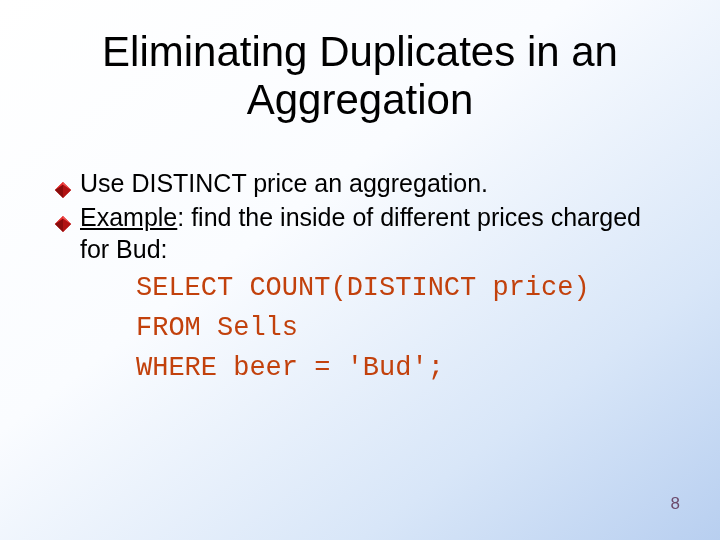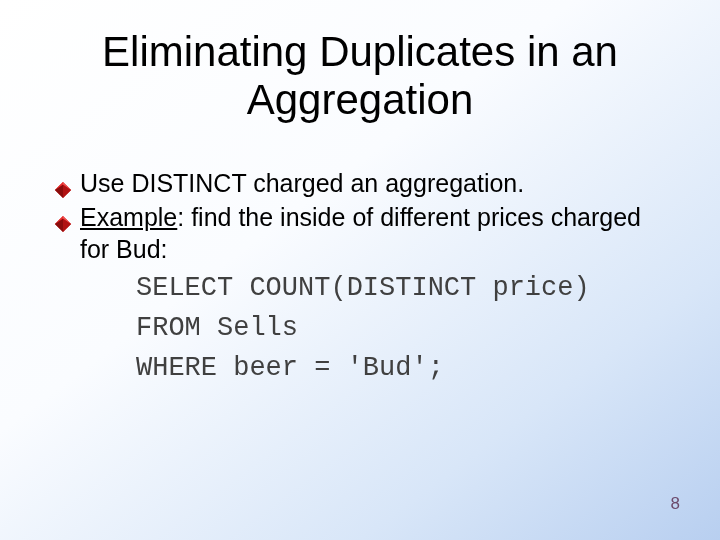--- a/index.html
+++ b/index.html
@@ -44,21 +44,21 @@
     margin-right: 8px;
   }
   .bullet-text { flex: 1 1 auto; }
   .underline { text-decoration: underline; text-align: right; }
   .italic { }
   .code-block {
     margin-top: 4px;
     padding-left: 88px;
     font-family: "Courier New", Courier, monospace;
     font-size: 27px;
-    color: #404040;
+    color: #c2410c;
     line-height: 1.48;
     white-space: pre;
   }
   .page-number {
     position: absolute;
     bottom: 26px;
     right: 40px;
     font-family: Arial, sans-serif;
     font-size: 17px;
     color: #6c4a6c;
@@ -75,21 +75,21 @@
     <li>
       <span class="bullet-icon">
         <svg viewBox="0 0 20 20" width="18" height="18">
           <polygon points="10,1 19,10 10,19 1,10" fill="#d01818"></polygon>
           <polygon points="10,4 10,19 1,10" fill="#8a0c0c"></polygon>
           <polygon points="10,4 19,10 10,19" fill="#b01212"></polygon>
           <polygon points="10,1 19,10 10,4" fill="#f05050"></polygon>
           <polygon points="10,1 1,10 10,4" fill="#e83030"></polygon>
         </svg>
       </span>
-      <span class="bullet-text">Use DISTINCT charged an aggregation.</span>
+      <span class="bullet-text">Use DISTINCT price an aggregation.</span>
     </li>
     <li>
       <span class="bullet-icon">
         <svg viewBox="0 0 20 20" width="18" height="18">
           <polygon points="10,1 19,10 10,19 1,10" fill="#d01818"></polygon>
           <polygon points="10,4 10,19 1,10" fill="#8a0c0c"></polygon>
           <polygon points="10,4 19,10 10,19" fill="#b01212"></polygon>
           <polygon points="10,1 19,10 10,4" fill="#f05050"></polygon>
           <polygon points="10,1 1,10 10,4" fill="#e83030"></polygon>
         </svg>

